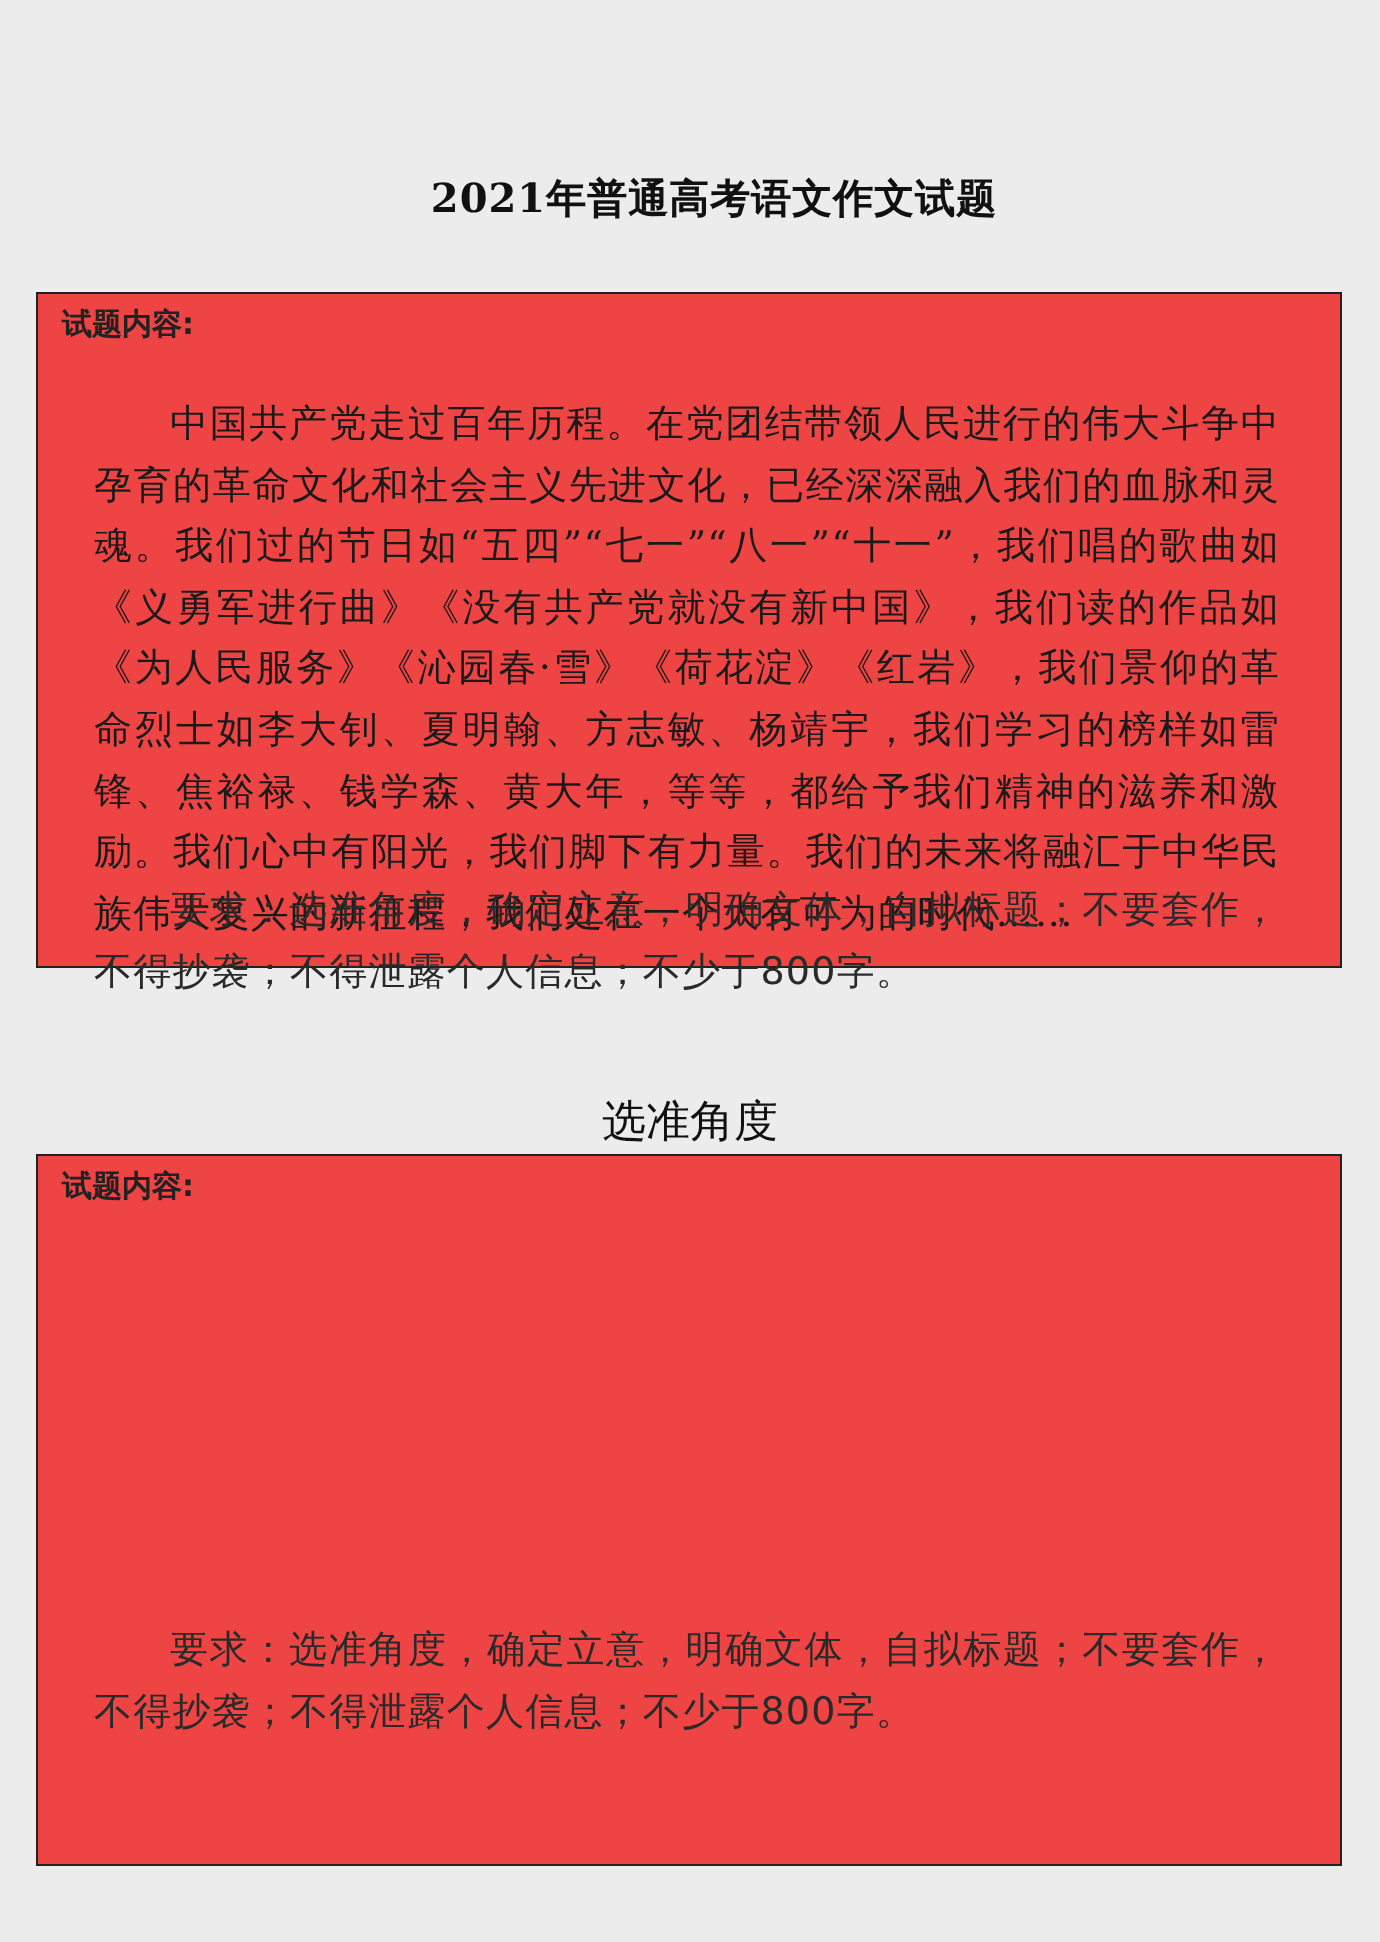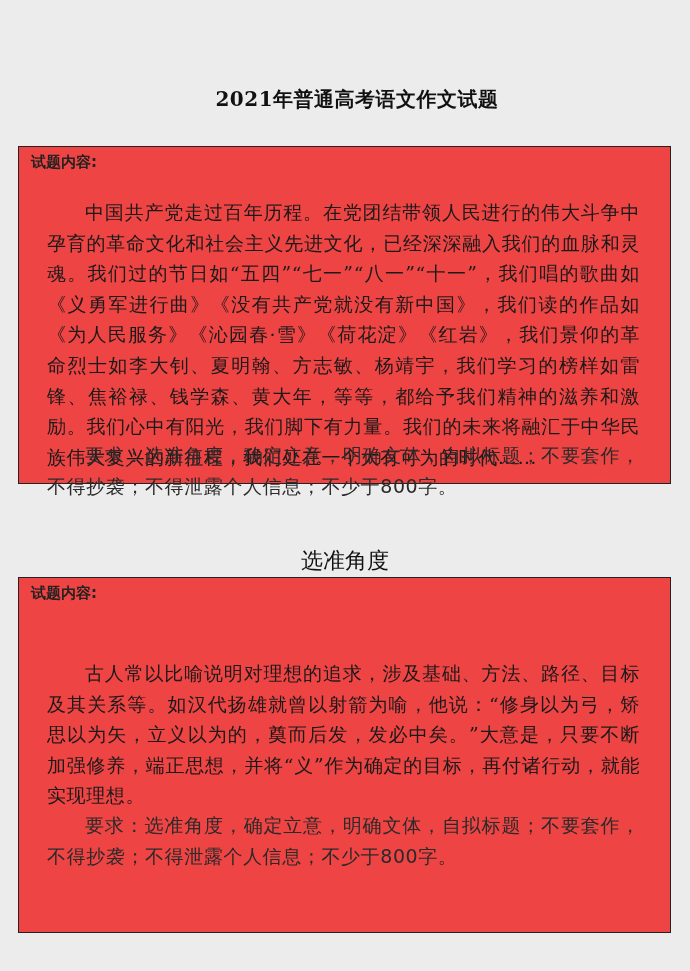--- a/index.html
+++ b/index.html
@@ -62,15 +62,14 @@
 <div id="box1" class="box">
   <div class="label" style="top:6px;">试题内容:</div>
   <p class="para kai indent" style="top:34px;">中国共产党走过百年历程。在党团结带领人民进行的伟大斗争中孕育的革命文化和社会主义先进文化，已经深深融入我们的血脉和灵魂。我们过的节日如“五四”“七一”“八一”“十一”，我们唱的歌曲如《义勇军进行曲》《没有共产党就没有新中国》，我们读的作品如《为人民服务》《沁园春·雪》《荷花淀》《红岩》，我们景仰的革命烈士如李大钊、夏明翰、方志敏、杨靖宇，我们学习的榜样如雷锋、焦裕禄、钱学森、黄大年，等等，都给予我们精神的滋养和激励。我们心中有阳光，我们脚下有力量。我们的未来将融汇于中华民族伟大复兴的新征程，我们处在一个大有可为的时代……</p>
   <p class="para song indent" style="top:277px;">要求：选准角度，确定立意，明确文体，自拟标题；不要套作，不得抄袭；不得泄露个人信息；不少于800字。</p>
 </div>
 
 <div id="sec2-title" class="section-title">选准角度</div>
 
 <div id="box2" class="box">
   <div class="label" style="top:6px;">试题内容:</div>
-  <p class="para kai indent" style="top:64px;">古人常以比喻说明对理想的追求，涉及基础、方法、路径、目标及其关系等。如汉代扬雄就曾以射箭为喻，他说：“修身以为弓，矫思以为矢，立义以为的，奠而后发，发必中矣。”大意是，只要不断加强修养，端正思想，并将“义”作为确定的目标，再付诸行动，就能实现理想。</p>
   <p class="para song indent" style="top:216px;">要求：选准角度，确定立意，明确文体，自拟标题；不要套作，不得抄袭；不得泄露个人信息；不少于800字。</p>
 </div>
 
 </body></html>

